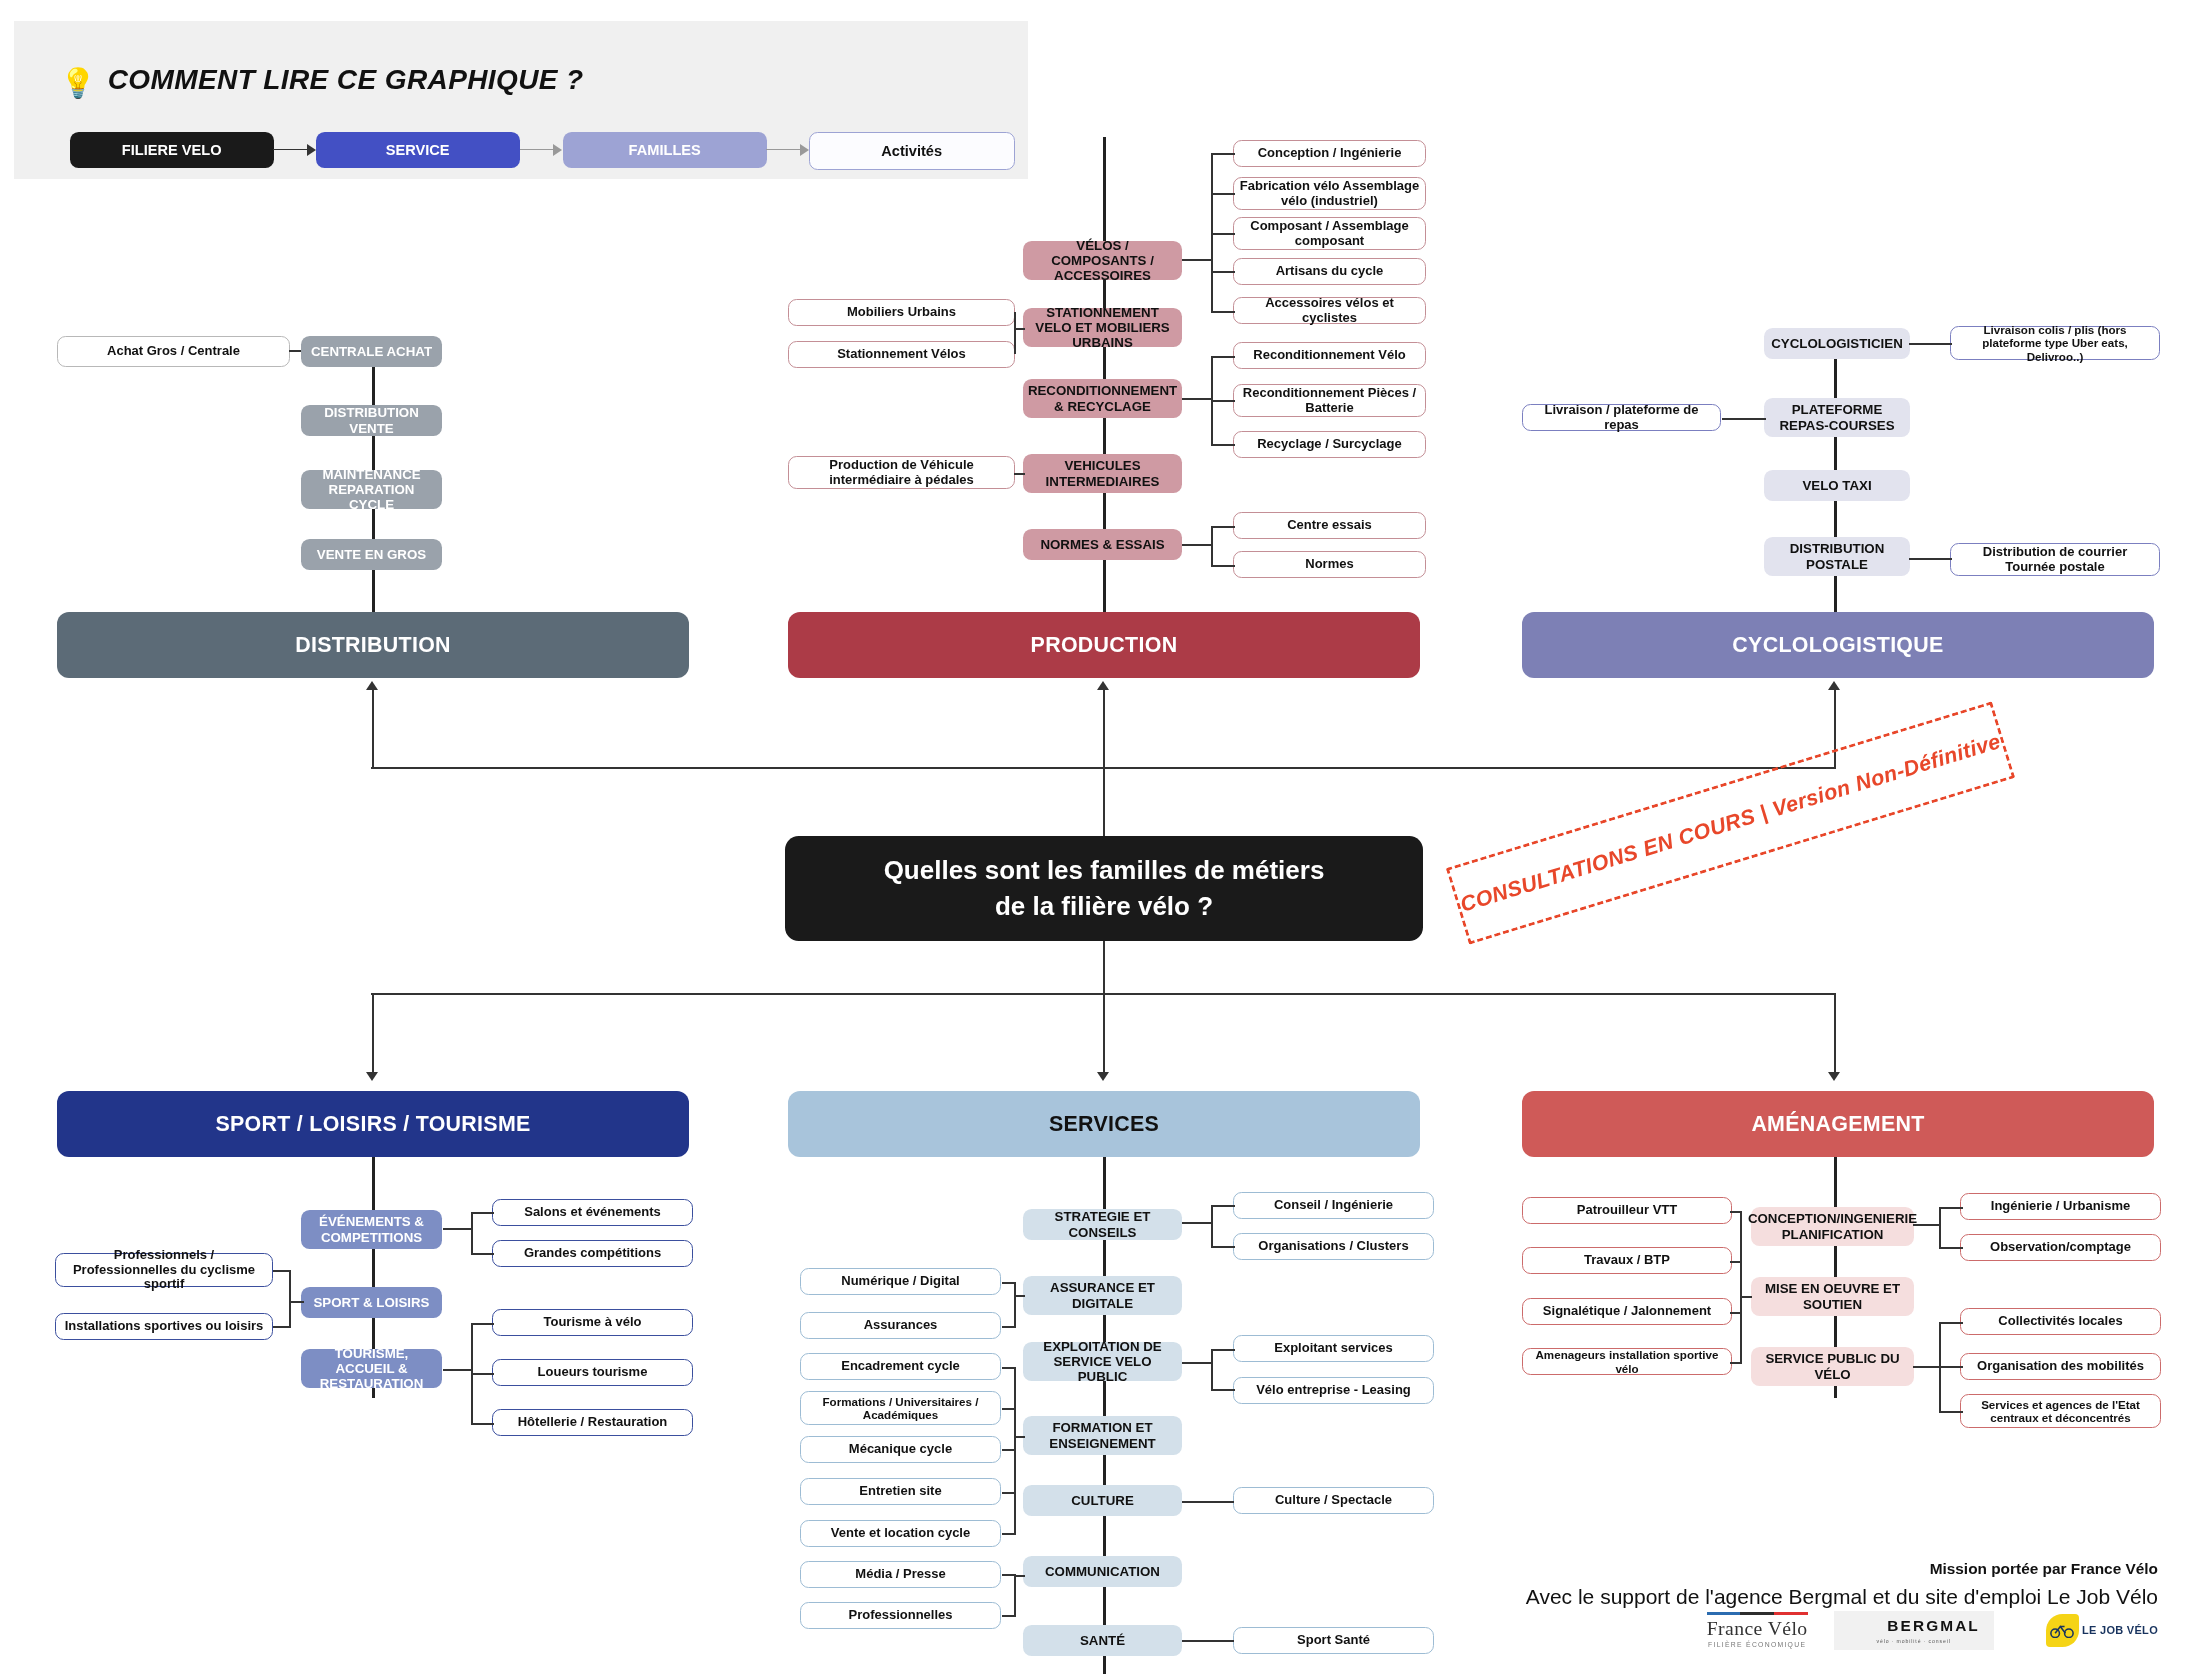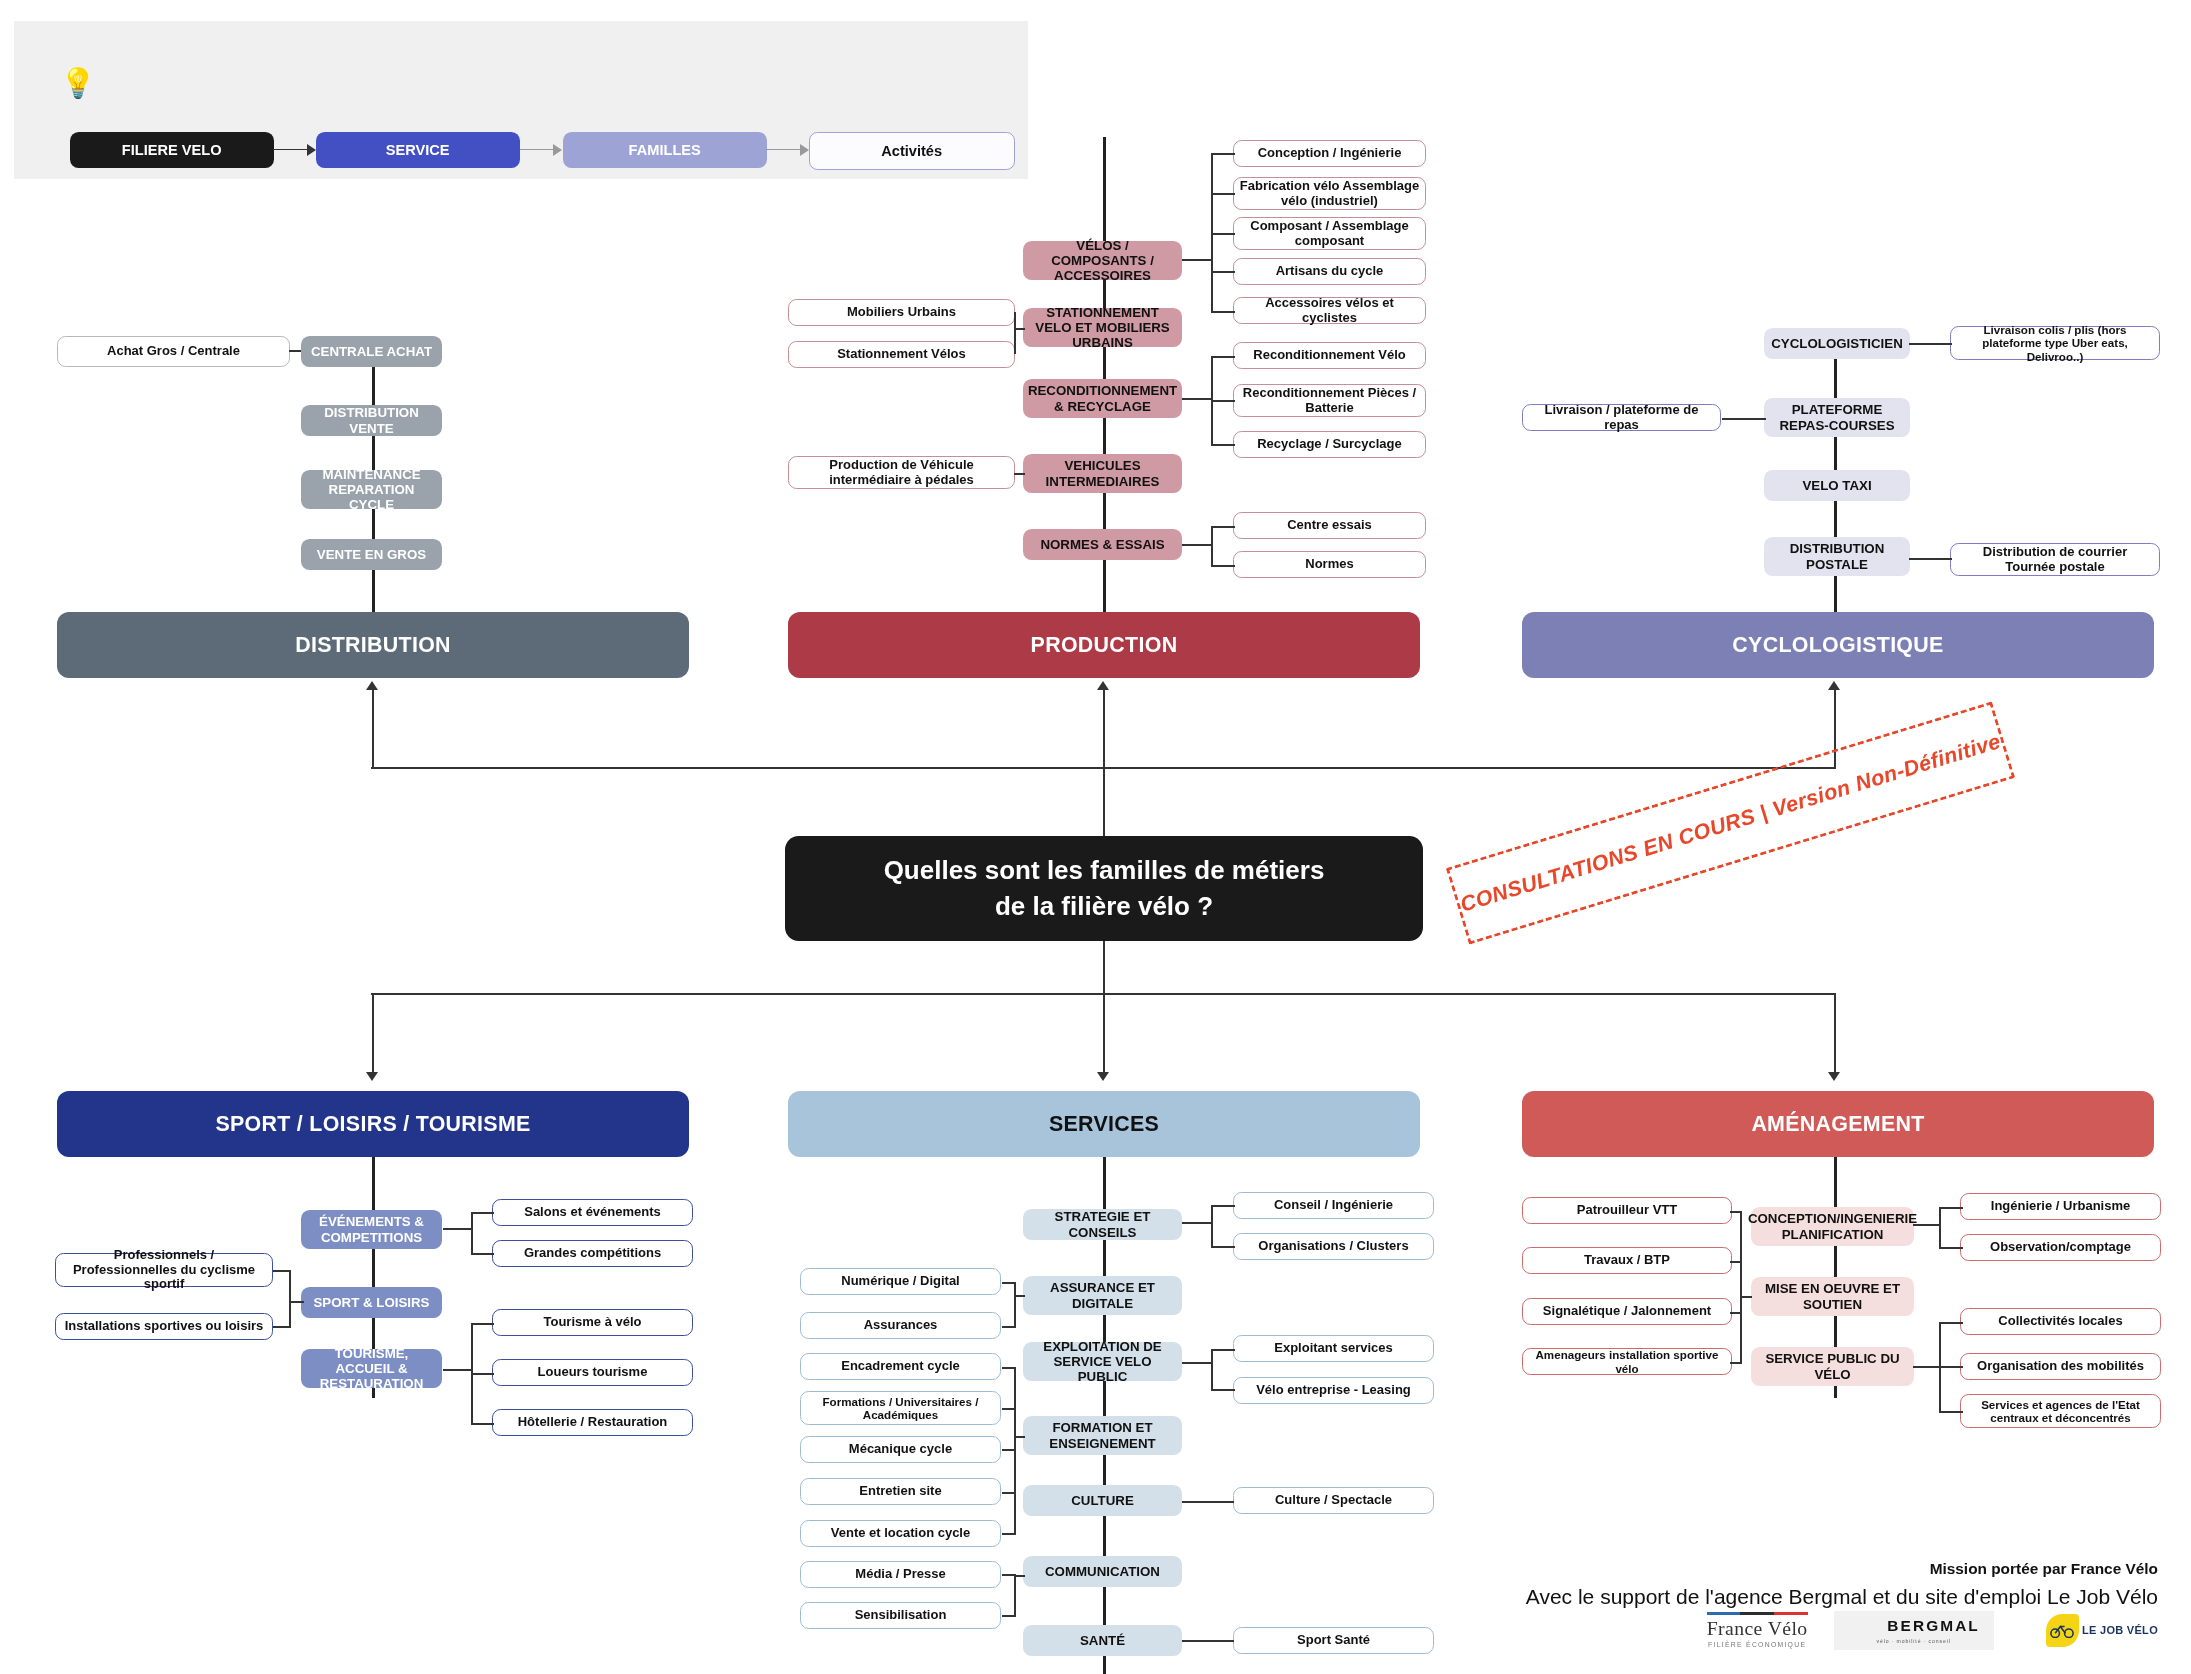--- a/index.html
+++ b/index.html
@@ -85,20 +85,21 @@
   .lemon{width:33px;height:33px;background:#f5d416;border-radius:50% 12% 50% 12%;
          display:flex;align-items:center;justify-content:center;}
 </style>
 </head>
 <body>
 
 <div id="page">
 
   <div id="legend">
     <div id="bulb">💡</div>
+    <div id="legend-title">COMMENT LIRE CE GRAPHIQUE ?</div>
     <div class="legbox" id="lb0">FILIERE VELO</div>
     <div class="legbox" id="lb1">SERVICE</div>
     <div class="legbox" id="lb2">FAMILLES</div>
     <div class="legbox" id="lb3">Activités</div>
 
     <div class="ln hln" style="left:259px;top:128px;width:36px;"></div>
     <div class="arrow right" style="left:293px;top:123px;"></div>
     <div class="ln hln" style="left:506px;top:128px;width:36px;background:#999;"></div>
     <div class="arrow right" style="left:539px;top:123px;border-left-color:#999;"></div>
     <div class="ln hln" style="left:752px;top:128px;width:36px;background:#999;"></div>
@@ -275,21 +276,21 @@
   <div class="ln hln" style="left:1002px;top:1492px;width:13.7px;"></div>
   <div class="ln hln" style="left:1002px;top:1533px;width:13.7px;"></div>
   <div class="ln hln" style="left:1014px;top:1436px;width:11px;"></div>
 
   <div class="node fam serv" style="left:1023px;top:1485px;width:159px;height:31px;">CULTURE</div>
   <div class="node leaf lblue" style="left:1233px;top:1487px;width:201px;height:27px;">Culture / Spectacle</div>
   <div class="ln hln" style="left:1182px;top:1501px;width:52px;"></div>
 
   <div class="node fam serv" style="left:1023px;top:1556px;width:159px;height:31px;">COMMUNICATION</div>
   <div class="node leaf lblue" style="left:800px;top:1561px;width:201px;height:27px;">Média / Presse</div>
-  <div class="node leaf lblue" style="left:800px;top:1602px;width:201px;height:27px;">Sensibilisation</div>
+  <div class="node leaf lblue" style="left:800px;top:1602px;width:201px;height:27px;">Professionnelles</div>
   <div class="ln vln" style="left:1014px;top:1574px;height:41px;"></div>
   <div class="ln hln" style="left:1002px;top:1574px;width:13.7px;"></div>
   <div class="ln hln" style="left:1002px;top:1615px;width:13.7px;"></div>
   <div class="ln hln" style="left:1014px;top:1575px;width:11px;"></div>
 
   <div class="node fam serv" style="left:1023px;top:1625px;width:159px;height:31px;">SANTÉ</div>
   <div class="node leaf lblue" style="left:1233px;top:1627px;width:201px;height:27px;">Sport Santé</div>
   <div class="ln hln" style="left:1182px;top:1640px;width:52px;"></div>
 
   <div class="node branch amenagement" style="left:1522px;top:1091px;width:632px;height:66px;">AMÉNAGEMENT</div>

